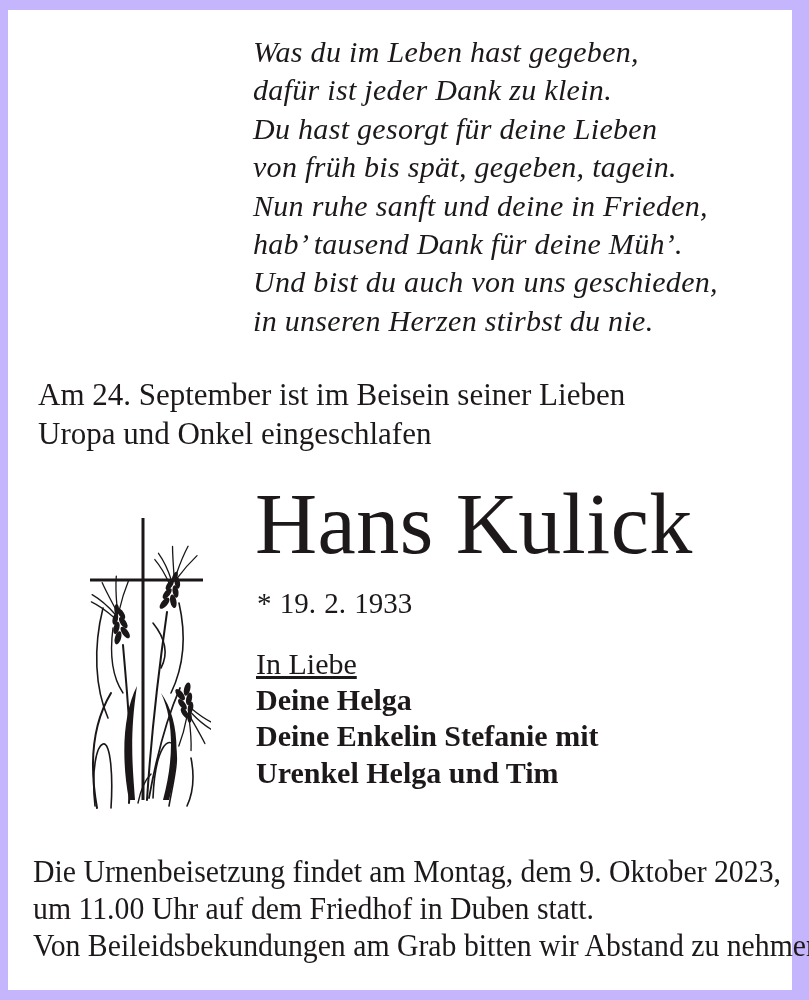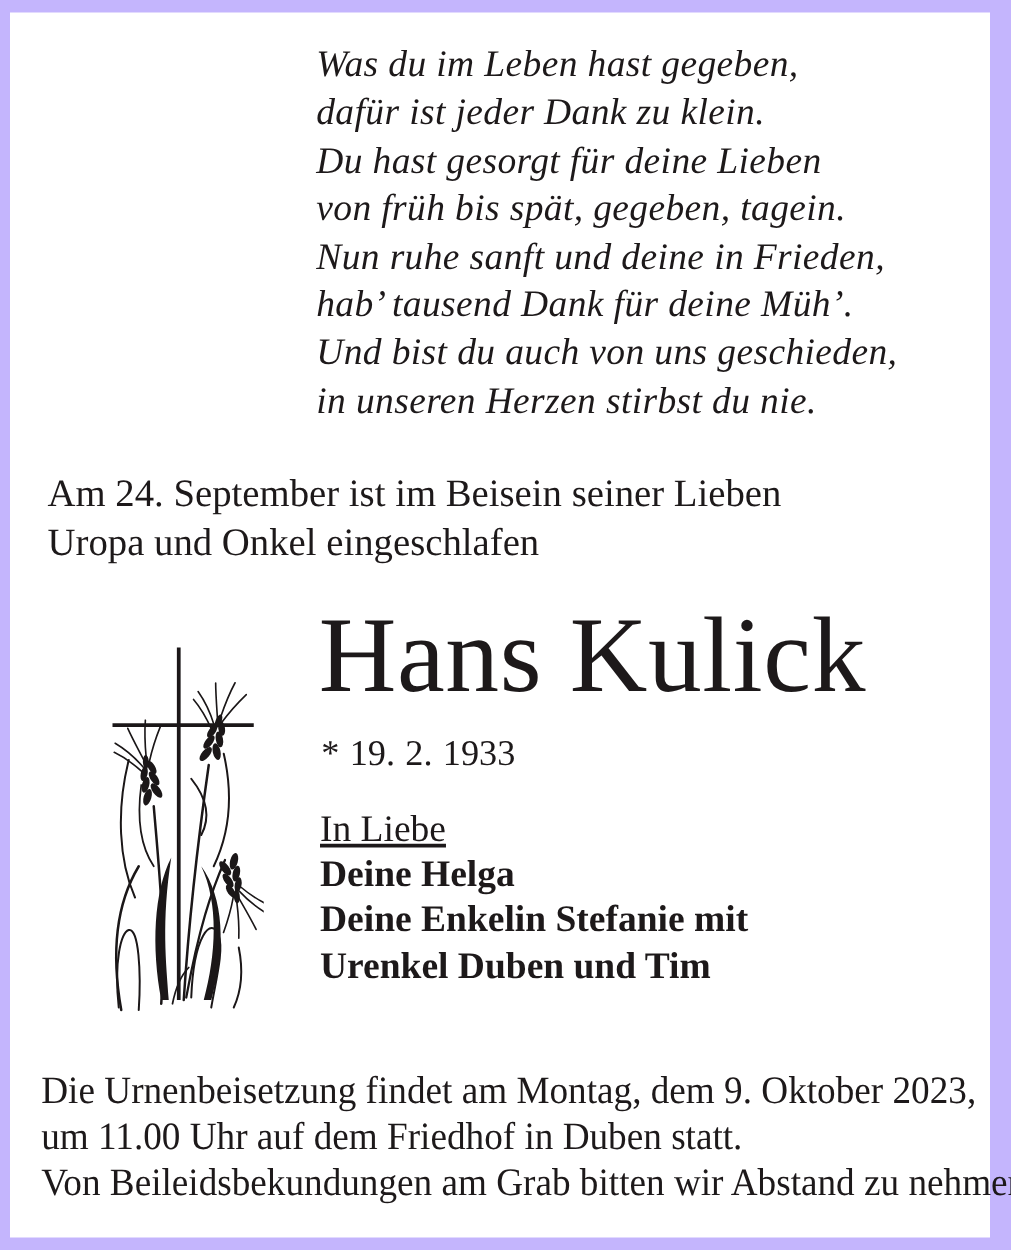--- a/index.html
+++ b/index.html
@@ -146,21 +146,21 @@
 
   <div class="block name">Hans Kulick</div>
 
   <div class="block birthdate">* 19. 2. 1933</div>
 
   <div class="block closing">In Liebe</div>
 
   <div class="block mourners">
     <div>Deine Helga</div>
     <div>Deine Enkelin Stefanie mit</div>
-    <div>Urenkel Duben und Tim</div>
+    <div>Urenkel Helga und Tim</div>
   </div>
 
   <div class="block funeral">
     <div>Die Urnenbeisetzung findet am Montag, dem 9. Oktober 2023,</div>
     <div>um 11.00 Uhr auf dem Friedhof in Duben statt.</div>
     <div>Von Beileidsbekundungen am Grab bitten wir Abstand zu nehmen.</div>
   </div>
 </div>
 
 </body></html>

